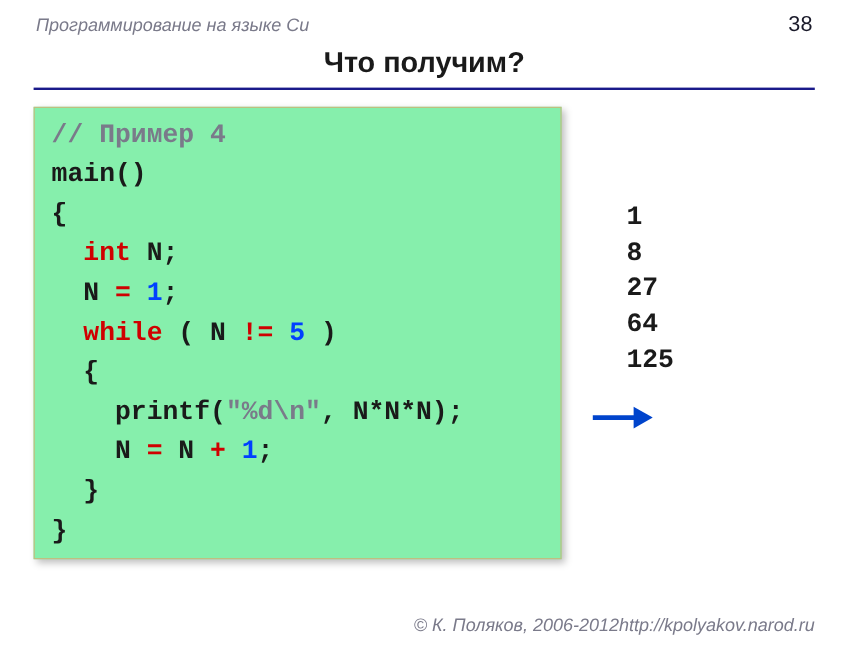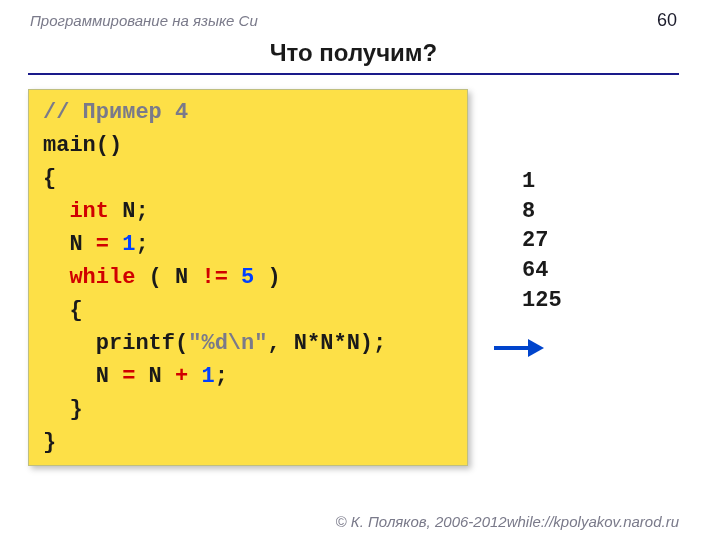--- a/index.html
+++ b/index.html
@@ -39,21 +39,21 @@
     border-bottom: 2px solid #1a1a8a;
     text-align: center;
   }
   .content {
     display: flex;
     align-items: flex-start;
     margin-top: 14px;
     gap: 14px;
   }
   .code-box {
-    background: #fde047;
+    background: #86efac;
     border: 1px solid #bfbf80;
     box-shadow: 3px 3px 6px rgba(0,0,0,0.25);
     padding: 6px 14px 6px 14px;
     width: 440px;
     font-family: "Courier New", Courier, monospace;
     font-size: 22px;
     font-weight: bold;
     line-height: 1.5;
     color: #1a1a1a;
     white-space: pre;
@@ -95,21 +95,21 @@
     font-size: 15px;
   }
 </style>
 </head>
 <body>
 
 <div class="slide">
 
   <div class="header-top">
     <div>Программирование на языке Си</div>
-    <div class="page-num">60</div>
+    <div class="page-num">38</div>
   </div>
 
   <div class="title">Что получим?</div>
 
   <div class="content">
 
     <div class="code-box"><span class="cmt">// Пример 4</span>
 <span>main()</span>
 <span>{</span>
   <span class="kw">int</span><span> N;</span>
@@ -132,16 +132,16 @@
           <line x1="2" y1="11" x2="38" y2="11" stroke="#0044cc" stroke-width="4"></line>
           <polygon points="36,2 52,11 36,20" fill="#0044cc"></polygon>
         </svg>
       </div>
     </div>
 
   </div>
 
   <div class="footer">
     <div>© К. Поляков, 2006-2012</div>
-    <div>while://kpolyakov.narod.ru</div>
+    <div>http://kpolyakov.narod.ru</div>
   </div>
 
 </div>
 
 </body></html>

